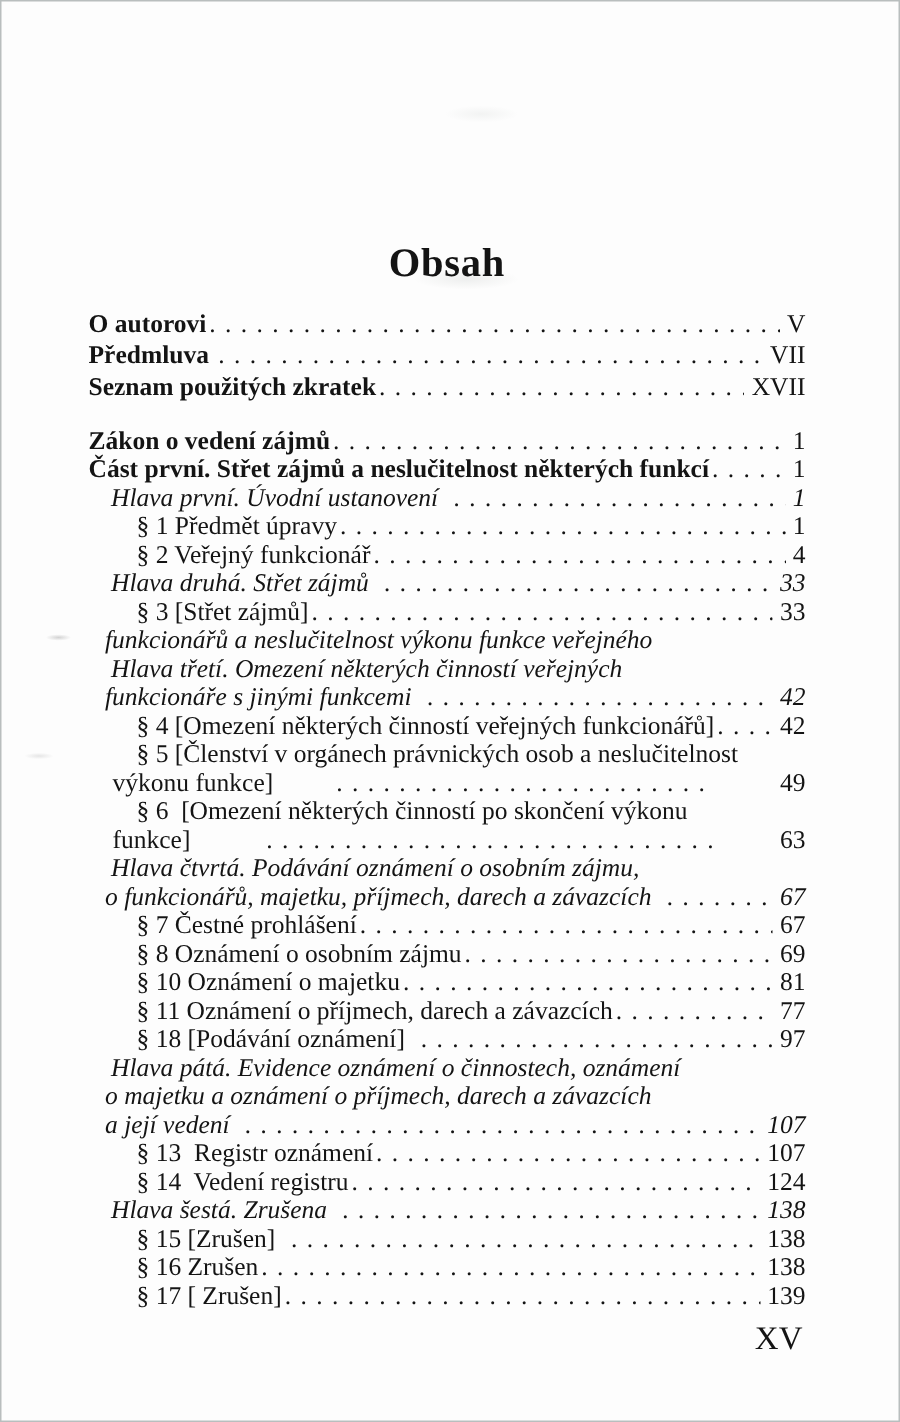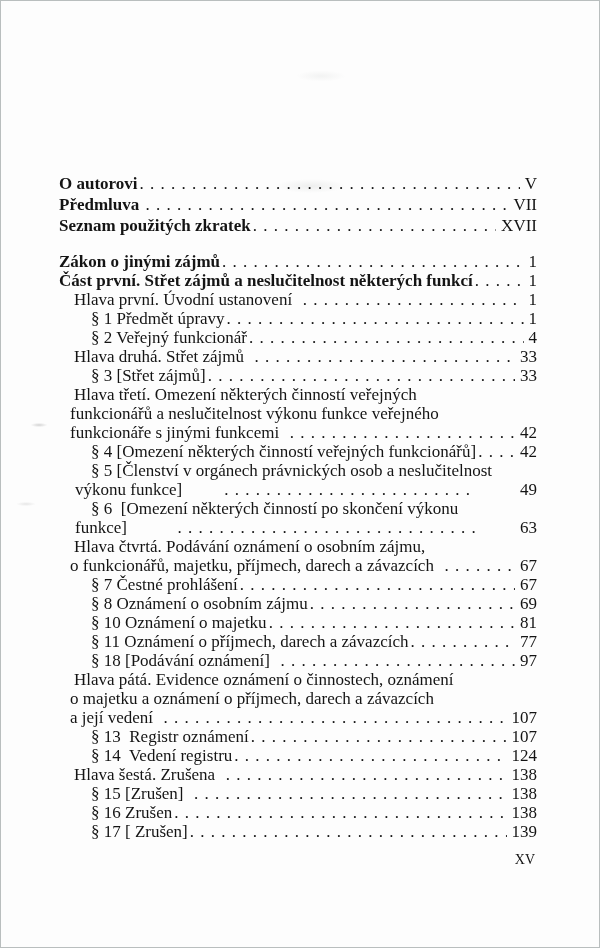--- a/index.html
+++ b/index.html
@@ -35,21 +35,21 @@
   .toc { font-size: 17px; }
   #front { margin-top: 14px; }
   #front .line { line-height: 21px; }
   #main  { margin-top: 16px; }
   #main .line { line-height: 19px; }
 
   .line { display: flex; align-items: center; }
 
   
   .lv0 { padding-left: 0; }
-  .lv1 { padding-left: 15px; }
+  .lv1 { padding-left: 15px; font-style: italic; }
   .lv1.cont { padding-left: 11px; }
   .lv2 { padding-left: 32px; }
   .lv2.cont { padding-left: 16px; gap: 40px; }
 
   .lv0 > .t { font-weight: 700; }
 
   .t { white-space: pre; }
 
   .dots {
     flex: 1 1 auto;
@@ -62,49 +62,50 @@
   .dots::after {
     content: ". . . . . . . . . . . . . . . . . . . . . . . . . . . . . . . . . . . . . . . . . . . . . . . . . . . . . . . . . . . . ";
   }
 
   .pg { padding-left: 5px; white-space: pre; }
 
   .folio {
     margin-top: 9px;
     padding-right: 2px;
     text-align: right;
-    font-size: 14px;
+    font-size: 22px;
     line-height: 20px;
   }
 </style>
 </head>
 <body>
 
 <div class="page">
   <div class="content">
+    <h1 class="title">Obsah</h1>
     <div class="toc" id="front">
         <div class="line lv0">
     <span class="t">O autorovi</span>
     <span class="dots"></span>
     <span class="pg">V</span>
   </div>
         <div class="line lv0">
     <span class="t">Předmluva </span>
     <span class="dots"></span>
     <span class="pg">VII</span>
   </div>
         <div class="line lv0">
     <span class="t">Seznam použitých zkratek</span>
     <span class="dots"></span>
     <span class="pg">XVII</span>
   </div>
       </div>
     <div class="toc" id="main">
         <div class="line lv0">
-    <span class="t">Zákon o jinými zájmů</span>
+    <span class="t">Zákon o vedení zájmů</span>
     <span class="dots"></span>
     <span class="pg">1</span>
   </div>
         <div class="line lv0">
     <span class="t">Část první. Střet zájmů a neslučitelnost některých funkcí</span>
     <span class="dots"></span>
     <span class="pg">1</span>
   </div>
         <div class="line lv1">
     <span class="t">Hlava první. Úvodní ustanovení  </span>
@@ -124,26 +125,26 @@
         <div class="line lv1">
     <span class="t">Hlava druhá. Střet zájmů  </span>
     <span class="dots"></span>
     <span class="pg">33</span>
   </div>
         <div class="line lv2">
     <span class="t">§ 3 [Střet zájmů]</span>
     <span class="dots"></span>
     <span class="pg">33</span>
   </div>
+        <div class="line lv1 cont">
+    <span class="t">funkcionářů a neslučitelnost výkonu funkce veřejného</span>
+
+  </div>
         <div class="line lv1">
     <span class="t">Hlava třetí. Omezení některých činností veřejných</span>
-
-  </div>
-        <div class="line lv1 cont">
-    <span class="t">funkcionářů a neslučitelnost výkonu funkce veřejného</span>
 
   </div>
         <div class="line lv1 cont">
     <span class="t">funkcionáře s jinými funkcemi  </span>
     <span class="dots"></span>
     <span class="pg">42</span>
   </div>
         <div class="line lv2">
     <span class="t">§ 4 [Omezení některých činností veřejných funkcionářů]</span>
     <span class="dots"></span>

